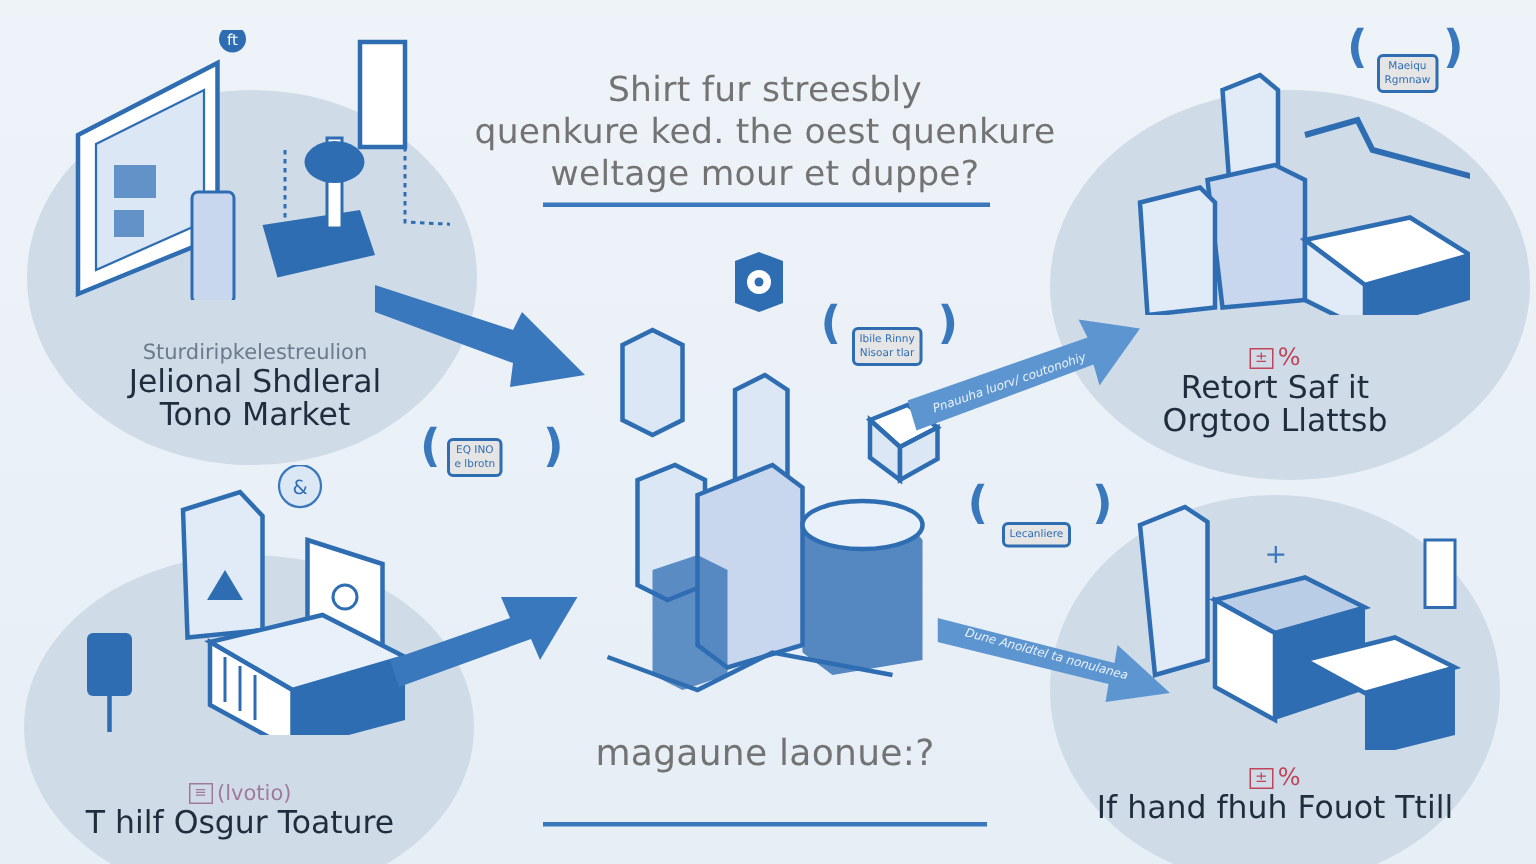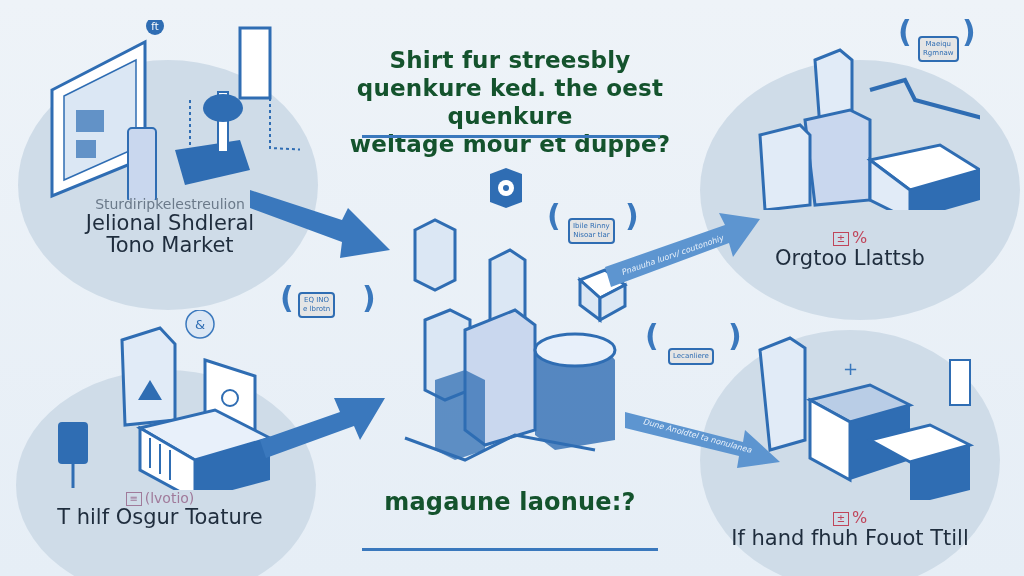--- a/index.html
+++ b/index.html
@@ -8,31 +8,31 @@
     background: linear-gradient(180deg, #eef3f8 0%, #e6eef6 100%);
     font-family: "DejaVu Sans", sans-serif; color: #1e2a3a;
   }
   .blob { position: absolute; border-radius: 50%; background: #cfdce8; }
   .blob.tl { left: 18px; top: 60px; width: 300px; height: 250px; }
   .blob.bl { left: 16px; top: 370px; width: 300px; height: 230px; }
   .blob.tr { left: 700px; top: 60px; width: 320px; height: 260px; }
   .blob.br { left: 700px; top: 330px; width: 300px; height: 260px; }
 
   .heading {
-    position: absolute; text-align: center; font-weight: bold;
-    font-size: 23px; line-height: 28px; color: #14532d; letter-spacing: 0.2px;
+    position: absolute; text-align: center; font-weight: normal;
+    font-size: 23px; line-height: 28px; color: #737373; letter-spacing: 0.2px;
   }
   .heading.top { left: 300px; top: 46px; width: 420px; }
   .heading.bottom { left: 350px; top: 488px; width: 320px; font-size: 24px; }
   .underline { position: absolute; height: 3px; background: #3a78bd; }
   .underline.top { left: 362px; top: 135px; width: 298px; }
   .underline.bottom { left: 362px; top: 548px; width: 296px; }
 
   .quad-label { position: absolute; text-align: center; color: #1f2d3d; }
-  .quad-label .sub { font-size: 14px; color: #6b7a8a; }
+  .quad-label .sub { font-size: 14px; color: #6b7a8a; margin-top: 31px; }
   .quad-label .main { font-size: 21px; line-height: 22px; }
   .ql-tl { left: 60px; top: 196px; width: 220px; }
   .ql-tr { left: 740px; top: 228px; width: 220px; }
   .ql-bl { left: 40px; top: 490px; width: 240px; }
   .ql-br { left: 700px; top: 508px; width: 300px; }
   .ql-bl .sub { color: #a07a9a; }
   .pct-icon { color: #c0455a; font-size: 16px; }
   .pct-box { display: inline-block; border: 1px solid #c0455a; width: 14px; height: 12px; font-size: 10px; line-height: 12px; color: #c0455a; vertical-align: middle; margin-right: 3px; }
 
   .arrow { position: absolute; }
@@ -186,20 +186,21 @@
 <div class="underline bottom"></div>
 
 <div class="quad-label ql-tl">
   <div class="sub">Sturdiripkelestreulion</div>
   <div class="main">Jelional Shdleral</div>
   <div class="main">Tono Market</div>
 </div>
 
 <div class="quad-label ql-tr">
   <div><span class="pct-box">±</span><span class="pct-icon">%</span></div>
+  <div class="main">Retort Saf it</div>
   <div class="main">Orgtoo Llattsb</div>
 </div>
 
 <div class="quad-label ql-bl">
   <div class="sub"><span class="pct-box" style="border-color:#a07a9a;color:#a07a9a">≡</span><span>(lvotio)</span></div>
   <div class="main">T hilf Osgur Toature</div>
 </div>
 
 <div class="quad-label ql-br">
   <div><span class="pct-box">±</span><span class="pct-icon">%</span></div>

